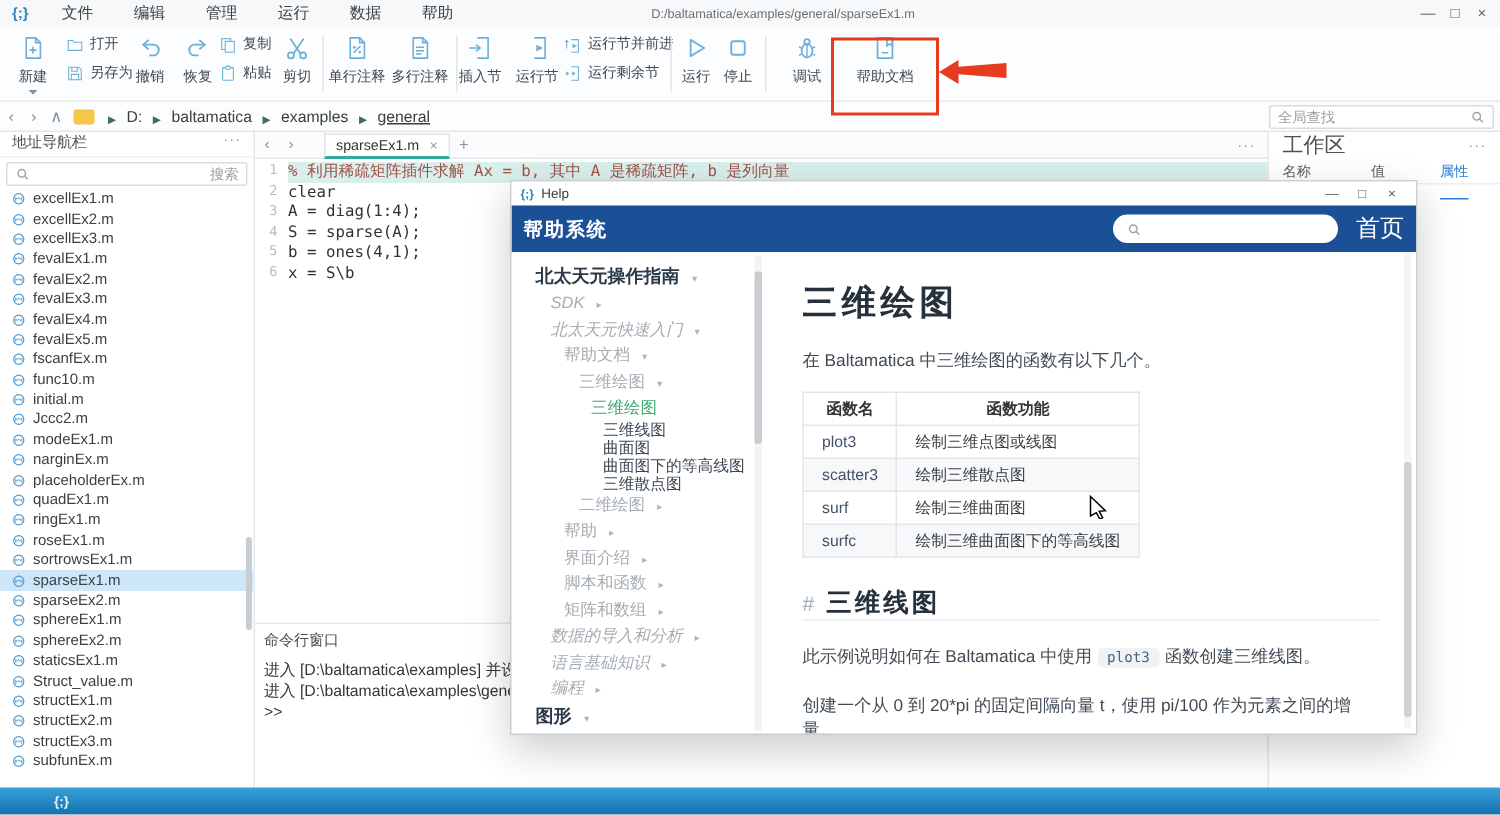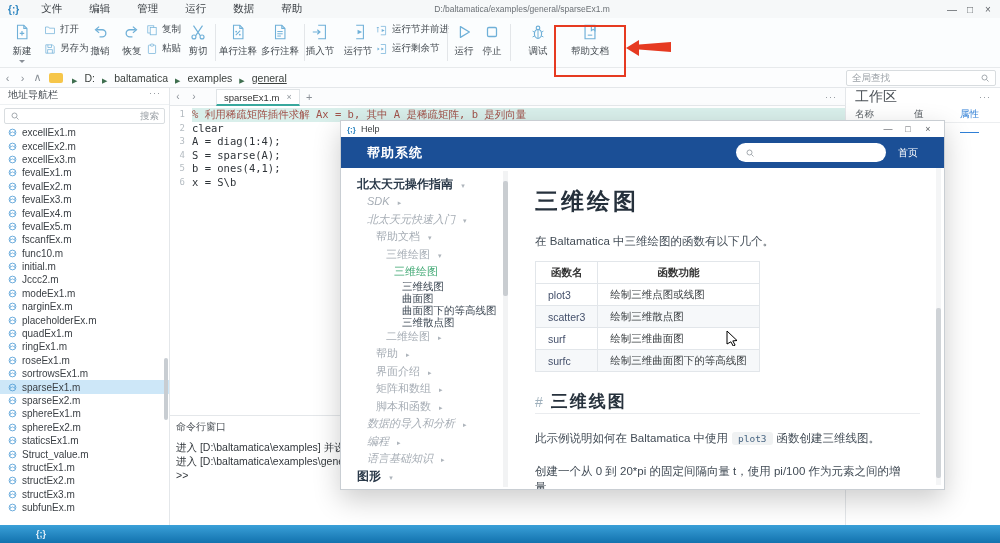--- a/index.html
+++ b/index.html
@@ -79,24 +79,24 @@
   .wcol.attr{color:#2f7fd6;border-bottom:1px solid #2f7fd6;padding-bottom:11px;}
   
   .statusbar{left:0;top:525px;width:1000px;height:18px;background:linear-gradient(180deg,#3aa0d8,#1272ae);display:flex;align-items:center;}
   .statusbar .logo{color:#eaf4fb;font-weight:bold;font-size:9px;margin-left:36px;}
   
   .dlg{left:340px;top:120px;width:605px;height:370px;background:#fff;border:1px solid #c9ced3;box-shadow:0 10px 26px rgba(0,0,0,.20);z-index:50;overflow:hidden;}
   .dlg-tb{height:16px;display:flex;align-items:center;padding:0 6px;background:#fff;}
   .dlg-tb .lg{font-weight:bold;color:#2e86c1;font-size:8px;margin-right:5px;}
   .dlg-tb .tt{font-size:9px;color:#3c4043;flex:1;}
   .dlg-tb .c{width:20px;text-align:center;font-size:9px;color:#5f6368;}
-  .dlg-hd{height:31px;background:#1b4f96;display:flex;align-items:center;padding:0 26px;}
+  .dlg-hd{height:31px;background:#1b4f96;display:flex;align-items:center;padding:0 8px;}
   .dlg-hd .tt{font-size:13px;font-weight:bold;color:#fff;flex:1;letter-spacing:1px;}
   .hsearch{width:150px;height:19px;background:#fff;border-radius:10px;display:flex;align-items:center;padding:0 9px;}
-  .hhome{font-size:10px;color:#fff;margin-left:12px;}
+  .hhome{font-size:16px;color:#fff;margin-left:12px;}
   .dlg-nav{position:absolute;left:0;top:47px;width:166px;bottom:0;padding:8px 0 0 16px;overflow:hidden;}
   .hn-item{padding:2.5px 0;line-height:11.5px;font-size:11px;color:#3c4753;white-space:nowrap;}
   .hn-item.l0{font-size:12px;font-weight:bold;color:#2b3a4a;}
   .hn-item.l1{margin-left:10px;font-style:italic;}
   .hn-item.l2{margin-left:19px;}
   .hn-item.l3{margin-left:29px;}
   .hn-item.l4{margin-left:37px;}
   .hn-item.l5{margin-left:45px;padding:0.5px 0;line-height:11px;font-size:10.5px;}
   .hn-item.dim{color:#a6adb5;}
   .hn-item.sel{color:#3fa873;}
@@ -751,38 +751,38 @@
 
         <div class="hn-item l2 dim cr">
           <span>帮助</span>
         </div>
 
         <div class="hn-item l2 dim cr">
           <span>界面介绍</span>
         </div>
 
         <div class="hn-item l2 dim cr">
+          <span>脚本和函数</span>
+        </div>
+
+        <div class="hn-item l2 dim cr">
           <span>矩阵和数组</span>
-        </div>
-
-        <div class="hn-item l2 dim cr">
-          <span>脚本和函数</span>
         </div>
 
 
         <div class="hn-item l1 dim cr">
           <span>数据的导入和分析</span>
         </div>
 
         <div class="hn-item l1 dim cr">
+          <span>语言基础知识</span>
+        </div>
+
+        <div class="hn-item l1 dim cr">
           <span>编程</span>
-        </div>
-
-        <div class="hn-item l1 dim cr">
-          <span>语言基础知识</span>
         </div>
 
         <div class="hn-item l0 bold cd">
           <span>图形</span>
         </div>
       </div>
     <div class="dlg-sb">
         <div class="th"></div>
       </div>
     <div class="dlg-ct">

